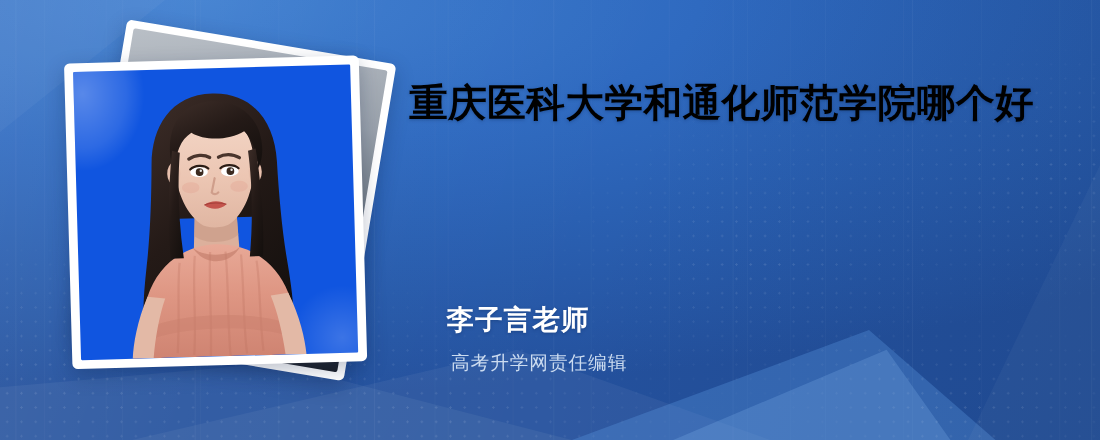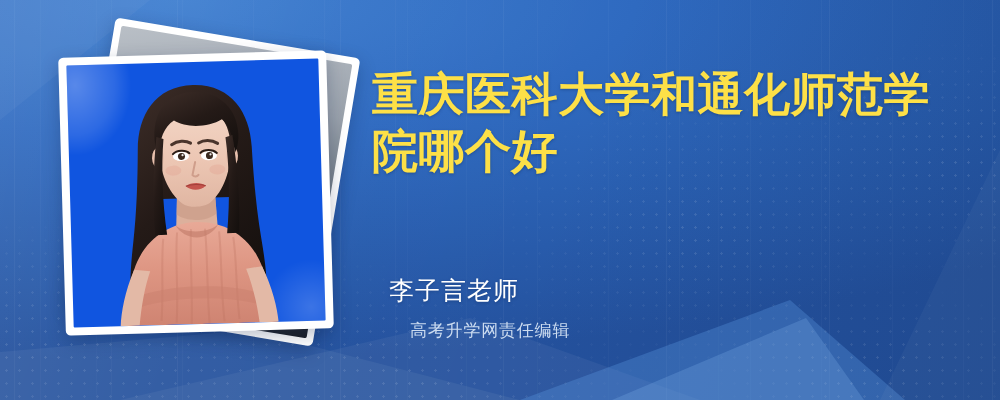--- a/index.html
+++ b/index.html
@@ -144,39 +144,39 @@
     left: 372px;
     top: 0;
     width: 600px;
     height: 400px;
   }
   .title {
     position: absolute;
     top: 66px;
     left: 0;
     width: 580px;
-    color: #fde047;
-    font-size: 46px;
+    color: #000000;
+    font-size: 35px;
     font-weight: bold;
     line-height: 57px;
     letter-spacing: 0.5px;
     text-shadow: 0 1px 3px rgba(10,35,80,0.35);
   }
   .byline {
     position: absolute;
     top: 276px;
     left: 0;
     width: 580px;
   }
   .author-name {
     display: block;
-    margin-left: 17px;
+    margin-left: 34px;
     color: #ffffff;
     font-size: 25px;
-    font-weight: normal;
+    font-weight: bold;
     line-height: 30px;
     letter-spacing: 1px;
     text-shadow: 0 1px 3px rgba(10,35,80,0.35);
   }
   .author-role {
     display: block;
     margin-top: 13px;
     color: #ccdcf0;
     font-size: 17px;
     font-weight: normal;

